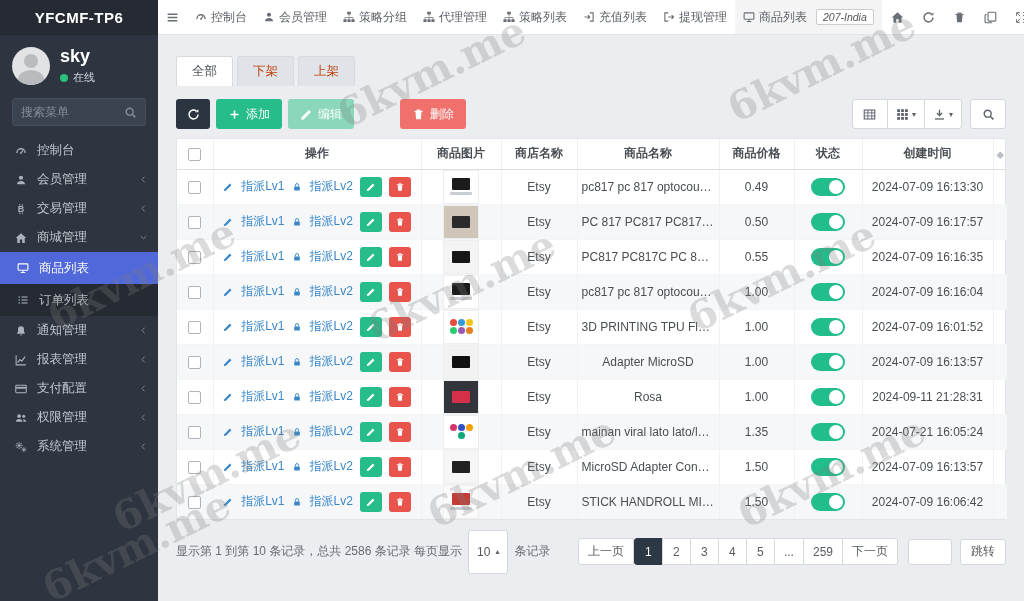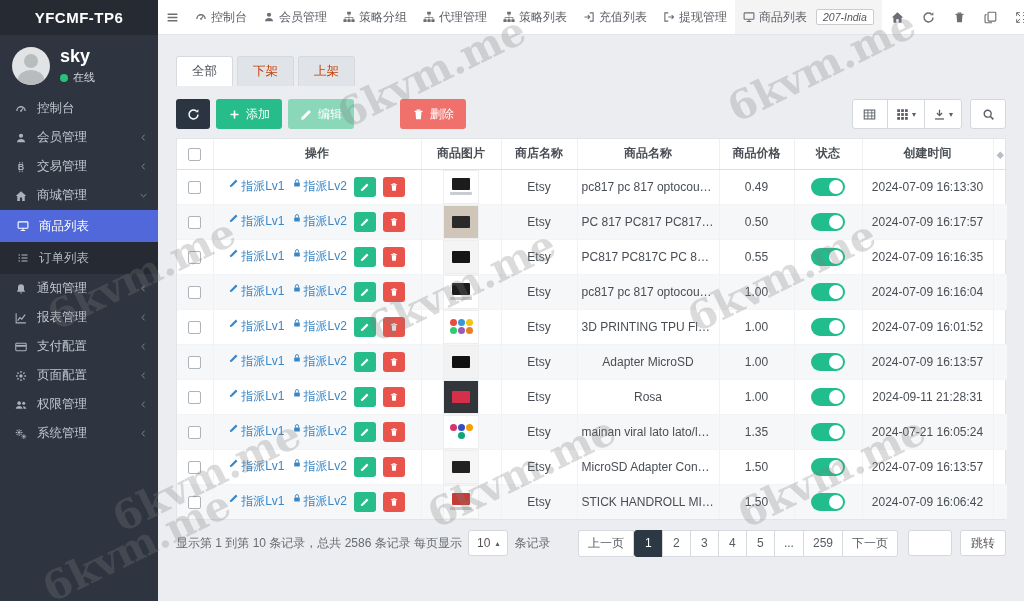--- a/index.html
+++ b/index.html
@@ -62,36 +62,36 @@
   
   .table-card { margin:0 18px; background:#fff; border:1px solid #e2e5e8; }
   table { width:100%; border-collapse:collapse; font-size:12px; color:#494e54; table-layout:fixed; }
   th { height:30px; font-weight:bold; text-align:center; border-left:1px solid #eef0f2; border-bottom:1px solid #dde0e3; position:relative; }
   td { height:32px; text-align:center; border-left:1px solid #f1f2f4; border-top:1px solid #f3f4f6; overflow:hidden; white-space:nowrap; text-overflow:ellipsis; padding:0 4px; }
   th:first-child, td:first-child { border-left:none; }
   tbody tr:nth-child(even) td { background:#f6f7f8; }
   .cb { width:13px; height:13px; border:1px solid #aeb4ba; border-radius:2px; background:#fff; display:inline-block; vertical-align:middle; cursor:pointer; }
   .sort-glyph { color:#b9bec4; font-size:10px; }
   .op-cell { display:flex; align-items:center; justify-content:center; gap:7px; }
-  .op-link { color:#3a87c8; cursor:pointer; display:inline-flex; align-items:flex-start; gap:2px; font-size:12px; }
+  .op-link { color:#3a87c8; cursor:pointer; display:inline-flex; align-items:center; gap:8px; font-size:12px; }
   .op-link .ic { font-size:10px; }
   .sq-btn { width:22px; height:20px; border:none; border-radius:3px; color:#fff; display:inline-flex; align-items:center; justify-content:center; font-size:10px; cursor:pointer; }
   .sq-green { background:#26bd8a; }
   .sq-red { background:#e8534c; }
   .thumb { width:36px; height:34px; margin:0 auto; display:flex; flex-direction:column; align-items:center; justify-content:center; gap:2px; border:1px solid #eceef0; }
   .thumb .blk { width:18px; height:12px; border-radius:1px; }
   .thumb .bar { width:22px; height:3px; background:#c9ccd0; border-radius:1px; }
   .thumb .dots { display:flex; flex-wrap:wrap; width:24px; gap:1px; justify-content:center; }
   .thumb .dots i { width:7px; height:7px; border-radius:50%; display:block; }
   .toggle { width:34px; height:18px; border-radius:9px; background:#22bd8d; position:relative; display:inline-block; vertical-align:middle; cursor:pointer; }
   .toggle::after { content:""; position:absolute; right:2px; top:2px; width:14px; height:14px; border-radius:50%; background:#fff; }
 
   
   .tfoot { display:flex; align-items:center; margin:10px 18px; font-size:12px; color:#676c72; }
-  .psize { display:inline-flex; align-items:center; gap:5px; height:26px; padding:0 8px; background:#fff; border:1px solid #d4d8dc; border-radius:3px; margin:0 6px; cursor:pointer; color:#555; }
+  .psize { display:inline-flex; align-items:center; gap:5px; height:44px; padding:0 8px; background:#fff; border:1px solid #d4d8dc; border-radius:3px; margin:0 6px; cursor:pointer; color:#555; }
   .pager { margin-left:auto; display:flex; align-items:center; }
   .pg { min-width:29px; height:27px; padding:0 9px; display:inline-flex; align-items:center; justify-content:center; background:#fff; border:1px solid #d6dade; color:#565b61; cursor:pointer; margin-left:-1px; font-size:12px; }
   .pg:first-child { border-radius:3px 0 0 3px; margin-left:0; }
   .pg.last { border-radius:0 3px 3px 0; }
   .pg.active { background:#2c3844; border-color:#2c3844; color:#fff; }
   .jump-input { width:44px; height:26px; border:1px solid #d4d8dc; border-radius:3px; margin-left:10px; background:#fff; outline:none; padding:0 5px; font-size:12px; font-family:inherit; }
   .jump-btn { height:26px; padding:0 10px; background:#fff; border:1px solid #d4d8dc; border-radius:3px; margin-left:8px; font-size:12px; color:#555; cursor:pointer; font-family:inherit; }
 
   
   .wm { position:absolute; font-size:40px; font-weight:bold; color:rgba(125,125,125,.28); transform:rotate(-26deg); pointer-events:none; z-index:9; font-family:"DejaVu Serif", serif; white-space:nowrap; }
@@ -241,20 +241,29 @@
   <div class="user-panel">
     <div class="avatar-lg"></div>
     <div>
       <div class="user-name">sky</div>
       <div class="user-status">
           <span class="dot"></span>
           <span>在线</span>
         </div>
     </div>
   </div>
+  <div class="side-search">
+    <input placeholder="搜索菜单" style="">
+    <span class="ic">
+        <svg width="13" height="13" viewBox="0 0 16 16">
+          <circle cx="7" cy="7" r="4.3" fill="none" stroke="currentColor" stroke-width="1.7"></circle>
+          <path d="M10.4 10.4L14 14" stroke="currentColor" stroke-width="1.9" fill="none"></path>
+        </svg>
+      </span>
+  </div>
   <ul class="menu">
       <li class="menu-item">
         <span class="ic mi-ic">
           <svg width="12" height="12" viewBox="0 0 16 16">
             <path d="M2.5 10.5a5.5 5.5 0 0 1 11 0" fill="none" stroke="currentColor" stroke-width="1.7"></path>
             <path d="M8 10.5l3-3.6" stroke="currentColor" stroke-width="1.4" fill="none"></path>
             <circle cx="8" cy="10.5" r="1.2" fill="currentColor"></circle>
           </svg>
         </span>
         <span>控制台</span>
@@ -346,34 +355,20 @@
         </span>
       </li>
       <li class="menu-item">
         <span class="ic mi-ic">
           <svg width="12" height="12" viewBox="0 0 16 16">
             <rect x="1" y="3" width="14" height="10" rx="1.2" fill="none" stroke="currentColor" stroke-width="1.4"></rect>
             <rect x="1.5" y="5.2" width="13" height="2.4" fill="currentColor"></rect>
           </svg>
         </span>
         <span>支付配置</span>
-        <span class="ic chev">
-          <svg width="9" height="9" viewBox="0 0 16 16">
-            <path d="M9.8 3L5.5 8l4.3 5" fill="none" stroke="currentColor" stroke-width="1.7"></path>
-          </svg>
-        </span>
-      </li>
-      <li class="menu-item">
-        <span class="ic mi-ic">
-          <svg width="12" height="12" viewBox="0 0 16 16">
-            <circle cx="8" cy="8" r="2.2" fill="currentColor"></circle>
-            <path d="M8 1.4v2.2M8 12.4v2.2M1.4 8h2.2M12.4 8h2.2M3.3 3.3l1.6 1.6M11.1 11.1l1.6 1.6M12.7 3.3l-1.6 1.6M4.9 11.1l-1.6 1.6" stroke="currentColor" stroke-width="1.8" fill="none"></path>
-          </svg>
-        </span>
-        <span>页面配置</span>
         <span class="ic chev">
           <svg width="9" height="9" viewBox="0 0 16 16">
             <path d="M9.8 3L5.5 8l4.3 5" fill="none" stroke="currentColor" stroke-width="1.7"></path>
           </svg>
         </span>
       </li>
       <li class="menu-item">
         <span class="ic mi-ic">
           <svg width="12" height="12" viewBox="0 0 16 16">
             <circle cx="5.5" cy="5.5" r="2.4" fill="currentColor"></circle>

